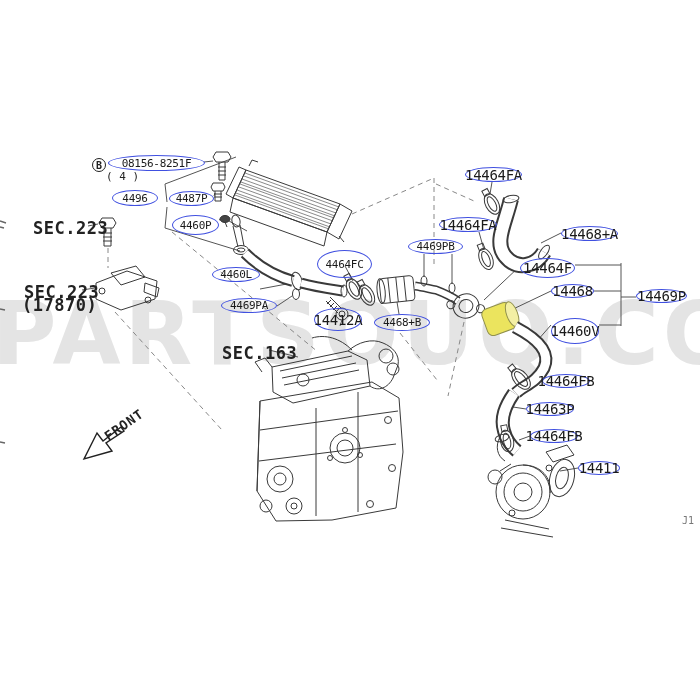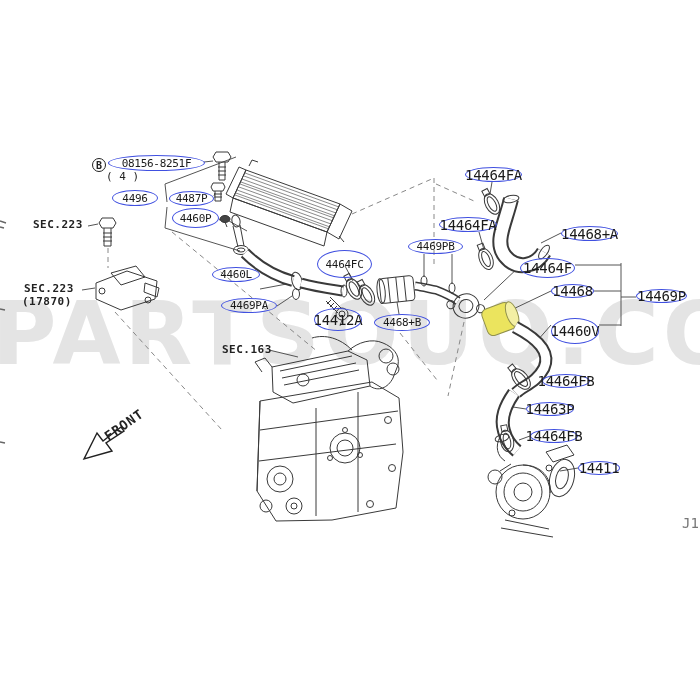--- a/index.html
+++ b/index.html
@@ -11,29 +11,29 @@
   .ln{stroke:#3a3a3a;stroke-width:1;fill:none;}
   .lead{stroke:#555;stroke-width:1;fill:none;}
   .dash{stroke:#888;stroke-width:1;fill:none;stroke-dasharray:5 4;}
   .tube-o{stroke:#3a3a3a;fill:none;}
   .tube-i{stroke:#ffffff;fill:none;}
   .lbl{position:absolute;border:1.6px solid #4050e0;border-radius:50%;
        display:flex;align-items:center;justify-content:center;
        font-size:11px;line-height:1;color:#1a1a1a;letter-spacing:-0.3px;
        background:transparent;box-sizing:border-box;z-index:3;white-space:nowrap;cursor:pointer;}
   .lbl.sm{font-size:14px;}
-  .sec{position:absolute;font-weight:bold;font-size:11px;color:#222;z-index:3;
+  .sec{position:absolute;font-weight:bold;font-size:17px;color:#222;z-index:3;
        letter-spacing:0.5px;line-height:1.1;cursor:pointer;white-space:nowrap;}
   .badge{position:absolute;width:14px;height:14px;border:1.4px solid #222;border-radius:50%;
          display:flex;align-items:center;justify-content:center;font-size:10px;font-weight:bold;
          color:#222;z-index:3;box-sizing:border-box;}
   .qty{position:absolute;font-size:11px;color:#222;z-index:3;}
   #front-label{position:absolute;left:106px;top:430px;font-weight:bold;font-size:13px;color:#222;
                transform:rotate(-35deg);transform-origin:left center;z-index:2;letter-spacing:1px;}
-  #page-code{position:absolute;left:682px;top:515px;font-size:14px;color:#777;z-index:2;}
+  #page-code{position:absolute;left:682px;top:515px;font-size:10px;color:#777;z-index:2;}
 </style>
 </head>
 <body>
 
 <div id="canvas">
 
   <div id="watermark">PARTSOUQ.COM</div>
 
   <svg class="art" width="700" height="700" viewBox="0 0 700 700">
 
@@ -260,21 +260,21 @@
   <div class="lbl" style="left:108px;top:155px;width:97px;height:16px;">08156-8251F</div>
   <div class="qty" style="left:106px;top:170px;">( 4 )</div>
 
   <div class="sec" style="left:33px;top:219px;">SEC.223</div>
   <div class="sec" style="left:24px;top:283px;">SEC.223</div>
   <div class="sec" style="left:22px;top:296px;">(17870)</div>
   <div class="sec" style="left:222px;top:344px;">SEC.163</div>
 
   <div class="lbl" style="left:112px;top:190px;width:46px;height:16px;text-align:right;">4496</div>
   <div class="lbl" style="left:169px;top:191px;width:45px;height:15px;">4487P</div>
-  <div class="lbl" style="left:172px;top:208px;width:47px;height:20px;">4460P</div>
+  <div class="lbl" style="left:172px;top:215px;width:47px;height:20px;">4460P</div>
   <div class="lbl" style="left:317px;top:250px;width:55px;height:28px;">4464FC</div>
   <div class="lbl" style="left:212px;top:267px;width:48px;height:15px;">4460L</div>
   <div class="lbl" style="left:221px;top:298px;width:56px;height:15px;">4469PA</div>
   <div class="lbl sm" style="left:314px;top:308px;width:48px;height:23px;">14412A</div>
   <div class="lbl" style="left:374px;top:314px;width:56px;height:17px;">4468+B</div>
   <div class="lbl sm" style="left:465px;top:167px;width:57px;height:15px;">14464FA</div>
   <div class="lbl sm" style="left:439px;top:217px;width:58px;height:15px;">14464FA</div>
   <div class="lbl" style="left:408px;top:239px;width:55px;height:15px;">4469PB</div>
   <div class="lbl sm" style="left:561px;top:226px;width:57px;height:15px;">14468+A</div>
   <div class="lbl sm" style="left:520px;top:258px;width:55px;height:20px;">14464F</div>

